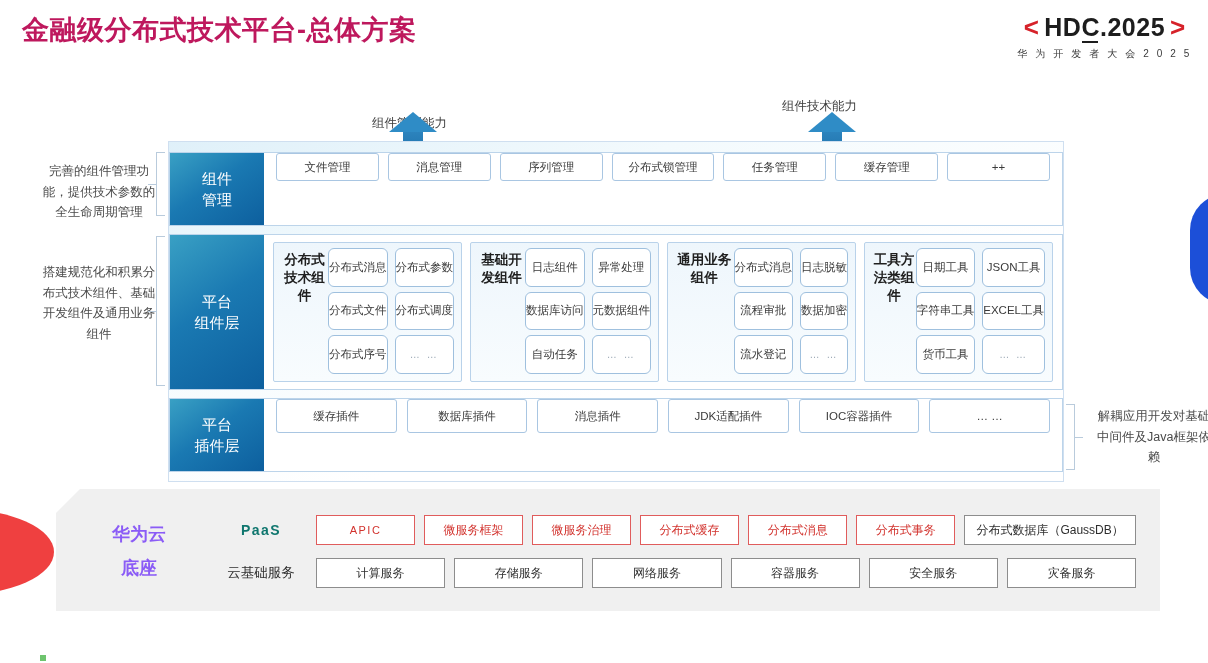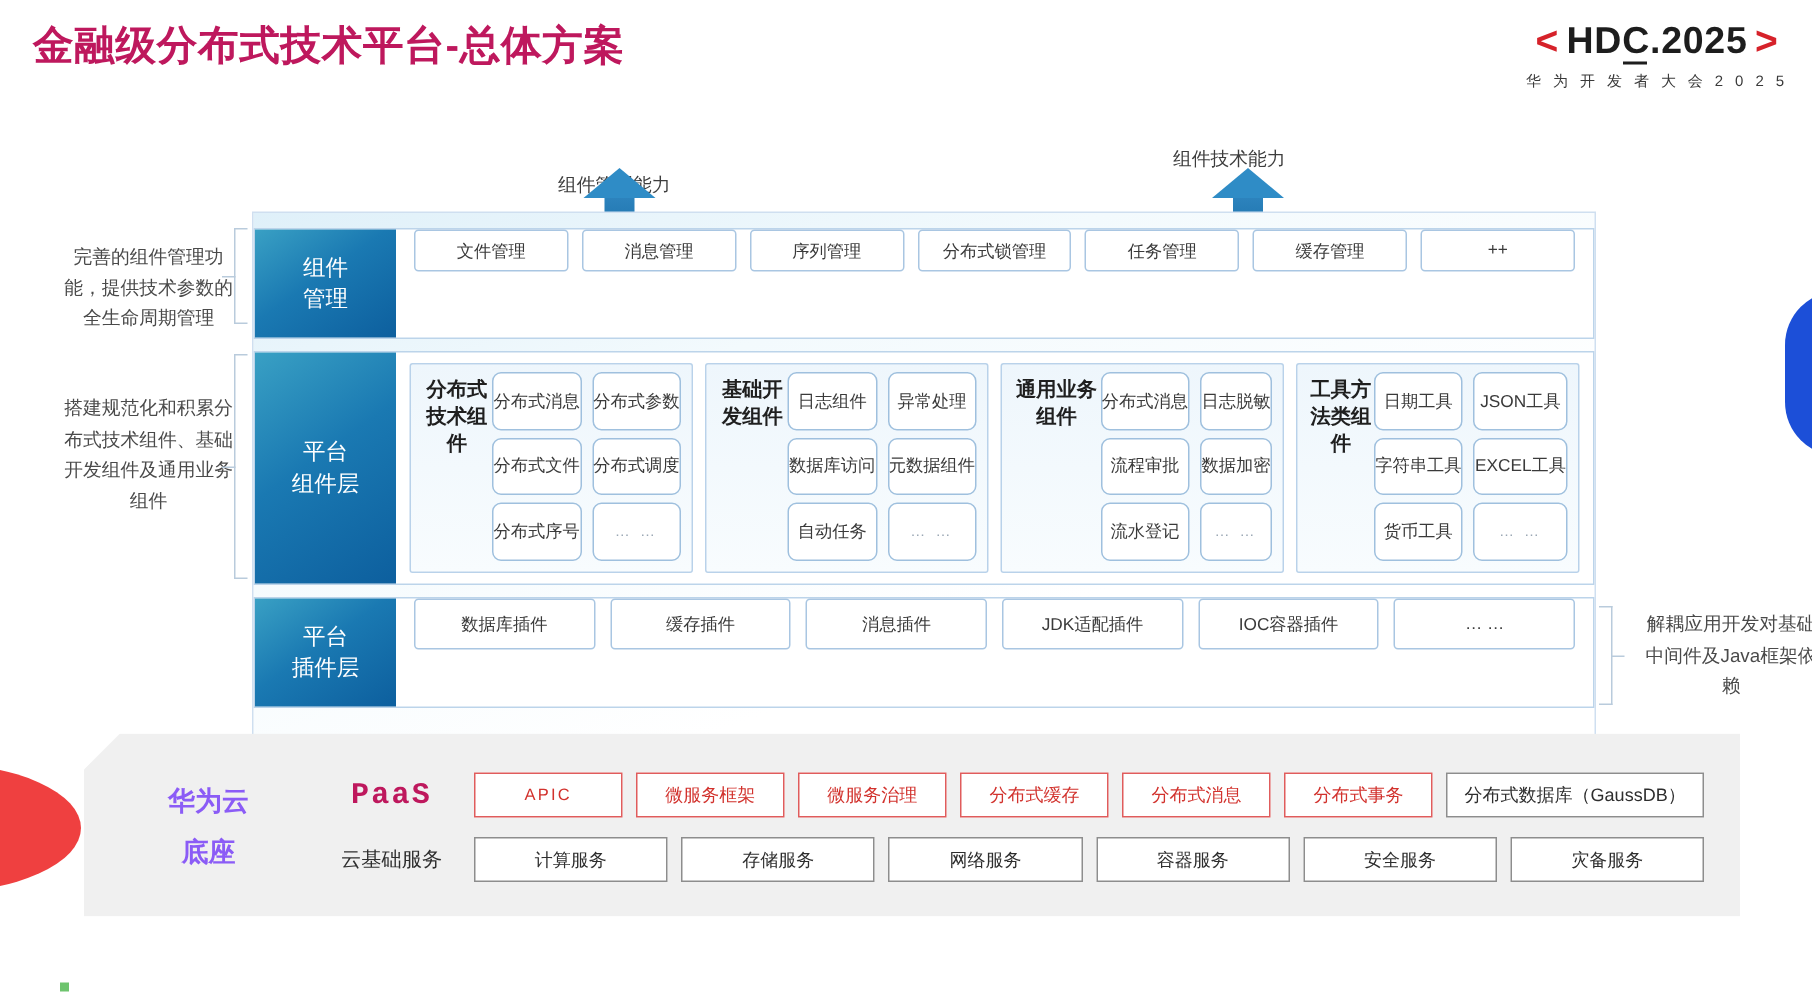--- a/index.html
+++ b/index.html
@@ -66,21 +66,21 @@
   }
   .arrow b{
     display:block; position:absolute; left:0; top:0;
     width:0; height:0;
     border-left:24px solid transparent; border-right:24px solid transparent;
     border-bottom:20px solid #2f8cc6;
   }
 
   
   .stack{
-    position:absolute; left:168px; top:141px; width:896px; height:417px;
+    position:absolute; left:168px; top:141px; width:896px; height:341px;
     background:linear-gradient(160deg,#dff0f9 0%,#f3fafd 28%,#ffffff 62%);
     border:1px solid #cfdff0;
   }
 
   
   .band{
     position:absolute; left:0; display:flex; align-items:stretch;
     border:1px solid #bcd4ea; background:#ffffff;
   }
   .band-label{
@@ -159,21 +159,21 @@
   .paas-left{
     position:absolute; left:28px; top:28px; width:110px;
     text-align:center; font-size:18px; font-weight:bold; color:#8b5cf6;
     line-height:1.9;
   }
   .paas-rows{ position:absolute; left:150px; top:24px; right:24px; }
   .paas-row{ display:flex; align-items:center; gap:0; height:34px; margin-bottom:9px; }
   .paas-row-label{
     width:110px; flex:none; text-align:center; white-space:nowrap;
   }
-  .paas-row-label.r1{ font-size:20px; font-weight:bold; color:#be185d; letter-spacing:1.5px;font-family:Liberation Mono, monospace; }
+  .paas-row-label.r1{ font-size:14px; font-weight:bold; color:#0f766e; letter-spacing:1.5px; }
   .paas-row-label.r2{ font-size:13.5px; color:#2e2e2e; }
   .paas-items{ flex:1; display:flex; gap:9px; }
   .pbox{
     flex:1; height:30px; display:flex; align-items:center; justify-content:center;
     font-size:12px; white-space:nowrap; background:#ffffff;
   }
   .pbox.red{ border:1.4px solid #e05c5c; color:#d2322d; }
   .pbox.gray{ border:1.4px solid #8d8d8d; color:#2e2e2e; }
   .pbox.apic{ letter-spacing:1.5px; font-size:11px; }
   .pbox.wide{ flex:1.75; }
@@ -294,22 +294,22 @@
 
       </div>
     </div>
 
     <div class="band band3">
       <div class="band-label">
         <span>平台</span>
         <span>插件层</span>
       </div>
       <div class="band-body">
+        <div class="chip">缓存插件</div>
         <div class="chip">数据库插件</div>
-        <div class="chip">缓存插件</div>
         <div class="chip">消息插件</div>
         <div class="chip">JDK适配插件</div>
         <div class="chip">IOC容器插件</div>
         <div class="chip dots">… …</div>
       </div>
     </div>
 
   </div>
 
   <div class="paas">

